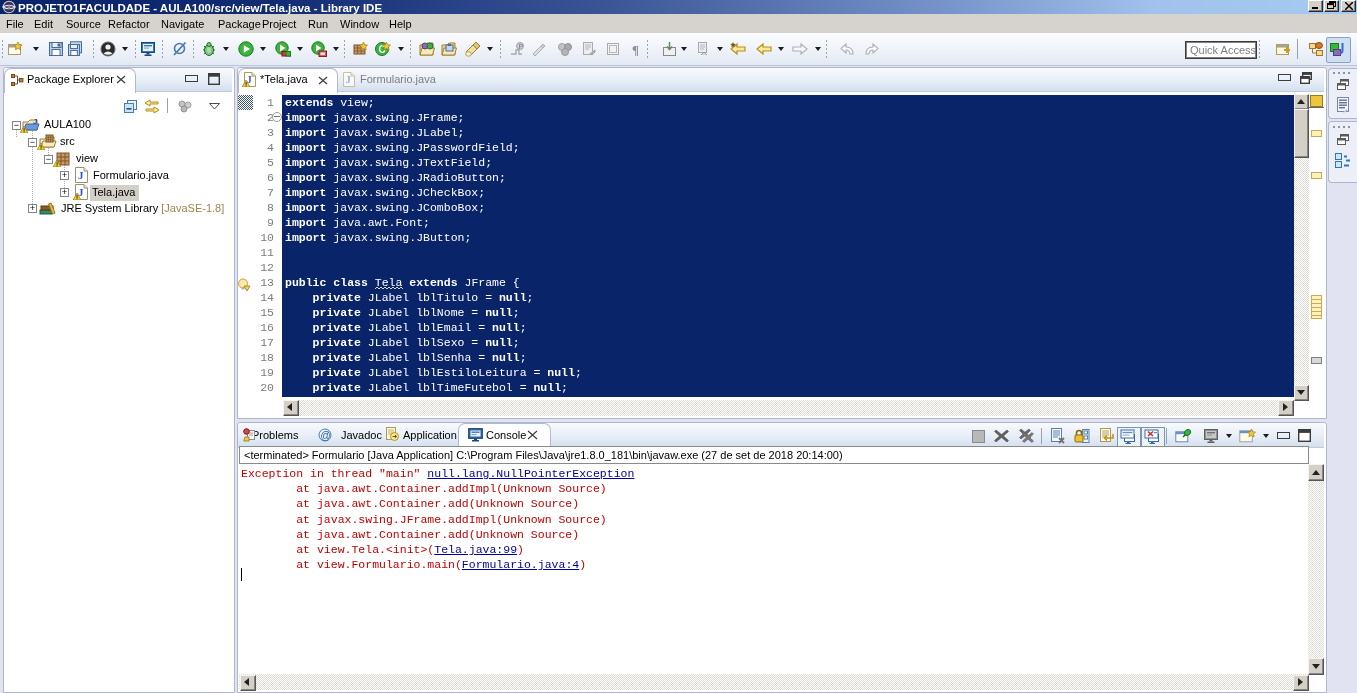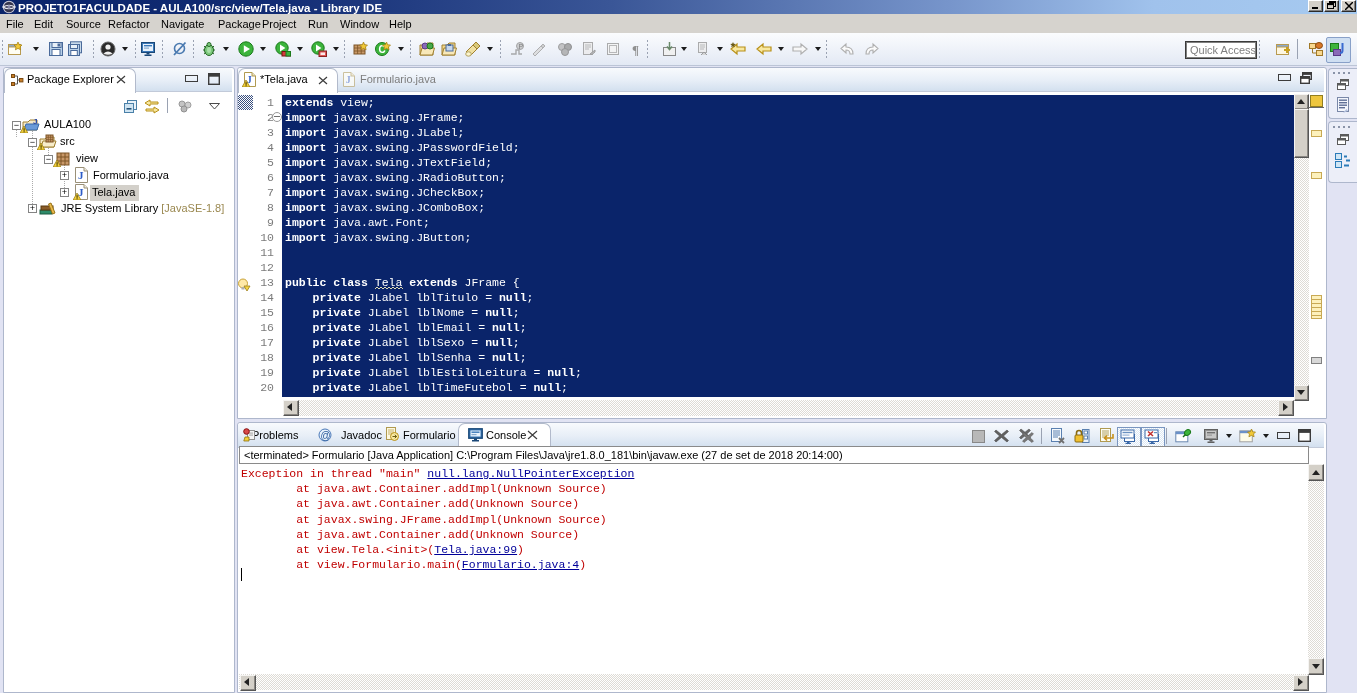--- a/index.html
+++ b/index.html
@@ -542,21 +542,21 @@
 <div class="abs" style="left:1311px;top:130px;width:9px;height:5px;background:#fdf1bc;border:1px solid #c8a954;"></div>
 <div class="abs" style="left:1311px;top:172px;width:9px;height:5px;background:#fdf1bc;border:1px solid #c8a954;"></div>
 <div class="abs" style="left:1311px;top:295px;width:9px;height:22px;background:repeating-linear-gradient(#fdf1bc 0 3px,#c8a954 3px 4px);border:1px solid #c8a954;"></div>
 <div class="abs" style="left:1311px;top:357px;width:9px;height:5px;background:#d8d8d8;border:1px solid #808080;"></div>
 
 <div class="abs view" id="con" style="left:237px;top:422px;width:1088px;height:269px;"></div>
 <div class="abs tabrow" style="left:238px;top:423px;width:1086px;height:24px;"></div>
 <div class="abs atab" style="left:458px;top:423px;width:91px;height:25px;"></div>
 <div class="abs tabtext" style="left:252px;top:429px;">Problems</div>
 <div class="abs tabtext" style="left:341px;top:429px;text-align:center;">Javadoc</div>
-<div class="abs tabtext" style="left:403px;top:429px;">Formulario</div>
+<div class="abs tabtext" style="left:403px;top:429px;">Application</div>
 <div class="abs tabtext" style="left:486px;top:429px;">Console</div>
 
 <svg class="abs" style="left:243px;top:428px;" width="13" height="14" viewBox="0 0 13 14">
   <rect x="4.5" y="2.5" width="7" height="9" fill="#f4f4f4" stroke="#909090"></rect>
   <rect x="6" y="4.5" width="4" height="1.2" fill="#b0b0b0"></rect>
   <rect x="6" y="6.5" width="4" height="1.2" fill="#b0b0b0"></rect>
   <circle cx="3.5" cy="3.5" r="2.8" fill="#d84848" stroke="#8a1010"></circle>
   <path d="M2 9 L6 9 L6 13 L0.8 13 Z" fill="#f2cf3a" stroke="#907510" stroke-width="0.8"></path>
 </svg>
 <svg class="abs" style="left:318px;top:428px;" width="14" height="14" viewBox="0 0 14 14">

